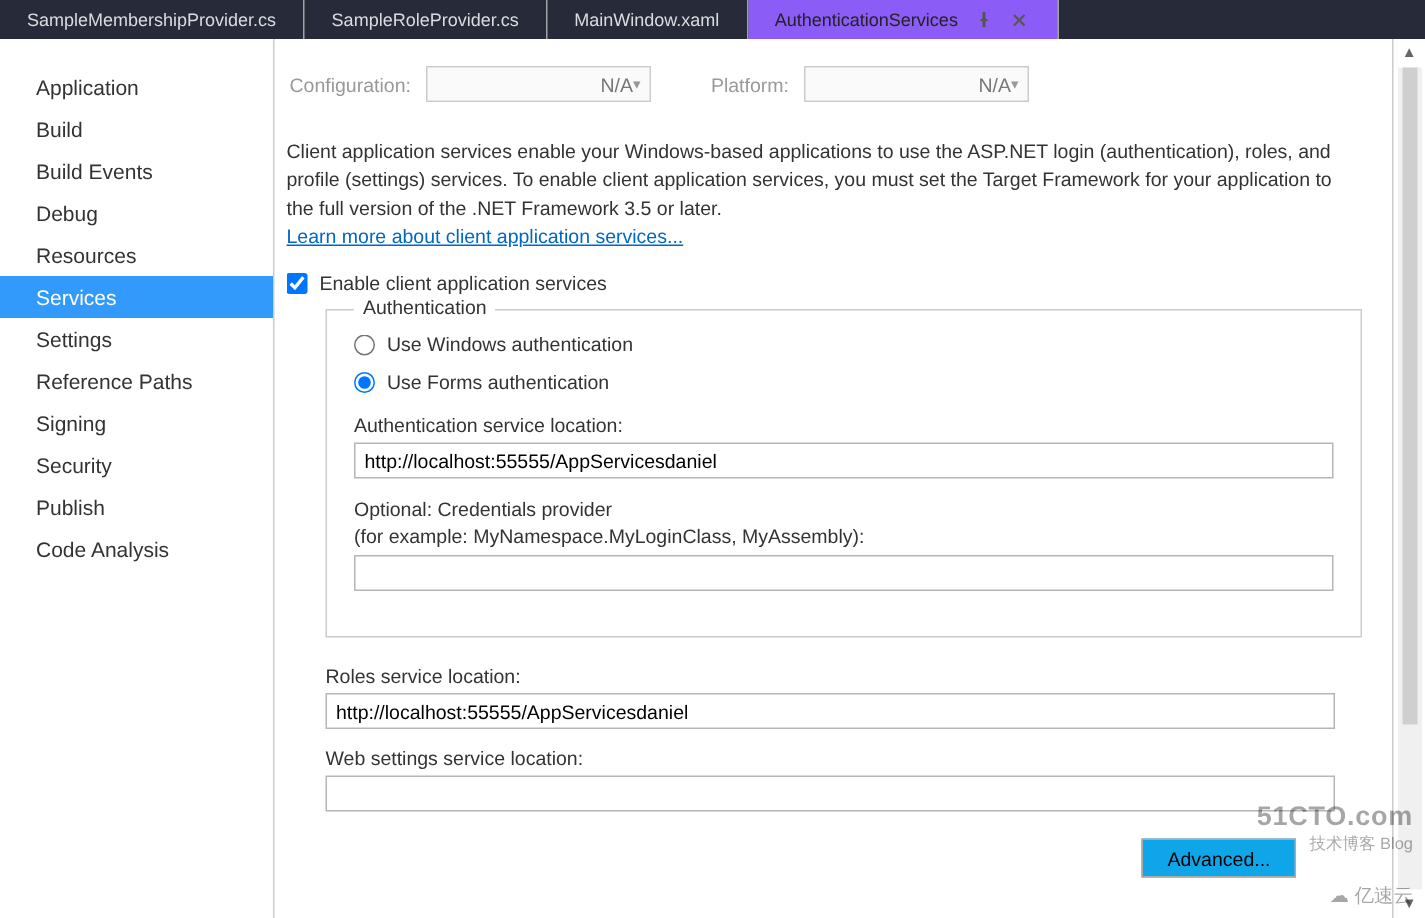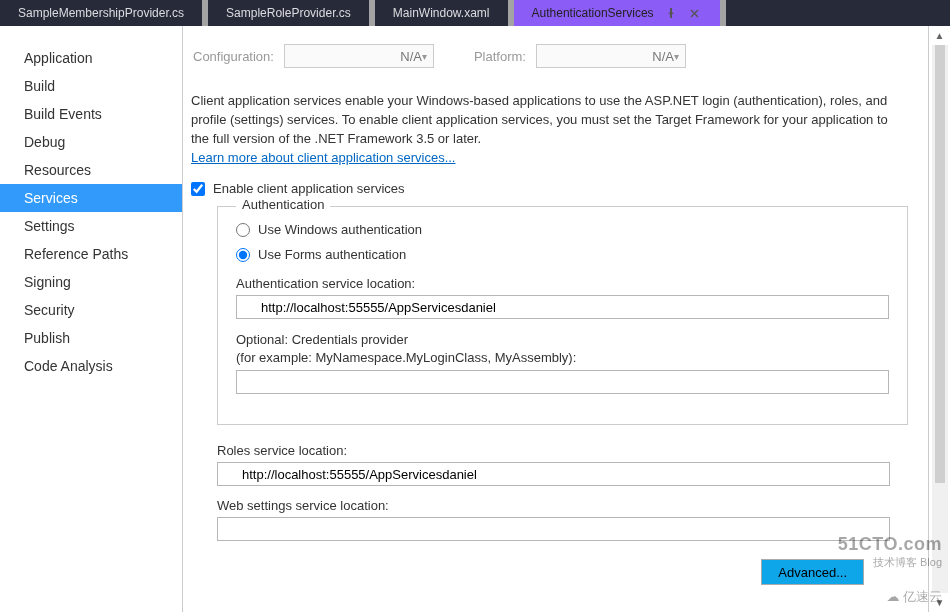--- a/index.html
+++ b/index.html
@@ -1,19 +1,19 @@
 <!DOCTYPE html>
 <html><head>
 <meta charset="utf-8">
 <style>
 * { box-sizing: border-box; margin: 0; padding: 0; font-family: "Segoe UI", "Microsoft YaHei", sans-serif; }
 html, body { width: 950px; height: 612px; overflow: hidden; background: #fff; font-size: 13px; color: #333; }
 
 .tabstrip { display: flex; align-items: stretch; height: 26px; background: #272a39; }
-.tab { padding: 0 18px; display: flex; align-items: center; color: #dcdce0; font-size: 12px; cursor: default; border-right: 6px solid #a3a3a3; }
+.tab { padding: 0 18px; display: flex; align-items: center; color: #dcdce0; font-size: 12px; cursor: default; border-right: 1px solid #a3a3a3; }
 .tab.active { background: #8b5cf6; color: #222; }
 .tab.active .pin, .tab.active .close { display: inline-flex; }
 .pin, .close { display: none; margin-left: 10px; width: 14px; height: 14px; align-items: center; justify-content: center; color: #555; }
 .tabstrip-fill { flex: 1; background: #272a39; }
 
 .workspace { display: flex; height: 586px; }
 
 .sidebar { width: 183px; border-right: 1px solid #ccc; padding: 18px 0 0 0; background: #fff; }
 .nav-item { padding: 6px 0 6px 24px; font-size: 14px; color: #333; cursor: default; }
 .nav-item.selected { background: #329afa; color: #fff; }
@@ -34,21 +34,21 @@
 .fieldset { border: 1px solid #ccc; margin: 0 0 18px 26px; padding: 12px 18px 18px 18px; }
 .fieldset-title { position: relative; top: -22px; background: #fff; display: inline-block; padding: 0 6px; font-size: 13px; }
 .fieldset-body { margin-top: -12px; }
 
 .radios { display: flex; flex-direction: column; gap: 10px; margin-bottom: 14px; }
 .radio-row { display: flex; align-items: center; gap: 8px; }
 input[type=radio] { width: 14px; height: 14px; }
 
 .fld-label { font-size: 13px; color: #333; margin-bottom: 4px; }
 .fld-label.sub { line-height: 1.35; }
-.txt { width: 100%; height: 24px; border: 1px solid #b6b6b6; padding: 2px 24px; font-size: 13px; font-family: inherit; }
+.txt { width: 100%; height: 24px; border: 1px solid #b6b6b6; padding: 2px 6px; font-size: 13px; font-family: inherit; }
 
 .block { margin-bottom: 12px; }
 .outer-block { margin: 0 0 12px 26px; padding-right: 18px; }
 
 .footer { display: flex; justify-content: flex-end; padding: 6px 44px 0 0; }
 .adv-btn { height: 26px; padding: 0 16px; border: 1px solid #aaa; background: #0ea5e9; font-size: 13px; }
 
 .right-rail { width: 22px; display: flex; flex-direction: column; align-items: center; border-left: 1px solid #ccc; }
 .scroll-arrow-up { margin-top: 4px; color: #666; font-size: 10px; }
 .scroll-track { flex: 1; width: 16px; background: #f0f0f0; margin: 4px 0; position: relative; }

